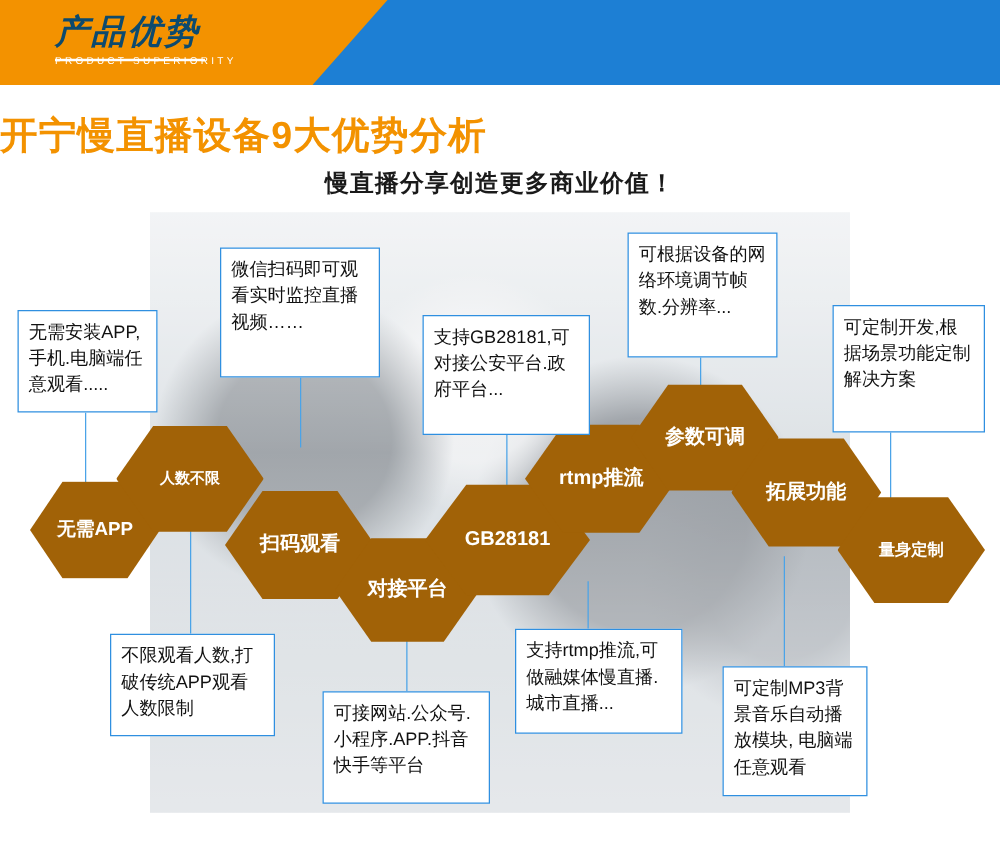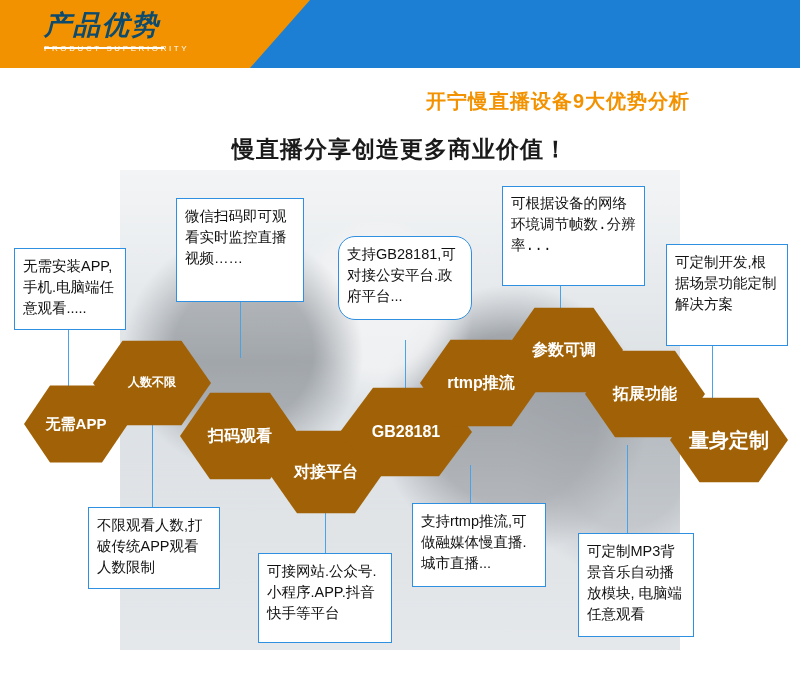--- a/index.html
+++ b/index.html
@@ -28,26 +28,26 @@
   }
   .banner-sub{
     font-size:8px;color:#ffffff;letter-spacing:2.6px;margin-top:2px;
   }
   .banner-underline{
     position:absolute;left:44px;top:47px;width:120px;height:2px;background:#ffffff;
   }
 
   
   .main-title{
-    position:absolute;left:0;top:88px;width:690px;text-align:right;
-    font-size:20px;font-weight:bold;color:#f39200;letter-spacing:1px;
+    position:absolute;left:0;top:88px;width:690px;text-align:left;
+    font-size:30px;font-weight:bold;color:#f39200;letter-spacing:1px;
   }
   .sub-title{
     position:absolute;left:0;top:134px;width:800px;text-align:center;
-    font-size:23px;font-weight:bold;color:#1a1a1a;letter-spacing:1px;
+    font-size:19px;font-weight:bold;color:#1a1a1a;letter-spacing:1px;
   }
 
   
   .photo{
     position:absolute;left:120px;top:170px;width:560px;height:480px;
     background:
       radial-gradient(circle at 22% 38%, rgba(60,70,80,0.95) 0 70px, rgba(60,70,80,0) 120px),
       radial-gradient(circle at 46% 30%, rgba(230,232,235,0.85) 0 55px, rgba(230,232,235,0) 95px),
       radial-gradient(circle at 70% 52%, rgba(40,50,62,0.9) 0 85px, rgba(40,50,62,0) 135px),
       radial-gradient(circle at 90% 62%, rgba(70,82,96,0.8) 0 60px, rgba(70,82,96,0) 110px),
@@ -132,37 +132,37 @@
 </div>
 
 <div class="hex" style="left:505px; top:305px; width:118px; height:90px; font-size:16px;">
   <span>参数可调</span>
 </div>
 
 <div class="hex" style="left:585px; top:348px; width:120px; height:92px; font-size:16px;">
   <span>拓展功能</span>
 </div>
 
-<div class="hex" style="left:670px; top:395px; width:118px; height:90px; font-size:20px;justify-content:center;">
+<div class="hex" style="left:670px; top:395px; width:118px; height:90px; font-size:13px;justify-content:center;">
   <span>量身定制</span>
 </div>
 
 <div class="callout" style="left:14px; top:248px; width:112px; height:82px;">
   <span>无需安装APP,手机.电脑端任意观看.....</span>
 </div>
 
 <div class="callout" style="left:176px; top:198px; width:128px; height:104px;">
   <span>微信扫码即可观看实时监控直播视频……</span>
 </div>
 
-<div class="callout" style="left:338px; top:236px; width:134px; height:84px;border-radius:17px;">
+<div class="callout" style="left:338px; top:252px; width:134px; height:96px;">
   <span>支持GB28181,可对接公安平台.政府平台...</span>
 </div>
 
-<div class="callout" style="left:502px; top:186px; width:143px; height:100px;font-family:Liberation Mono, monospace;">
+<div class="callout" style="left:502px; top:186px; width:120px; height:100px;">
   <span>可根据设备的网络环境调节帧数.分辨率...</span>
 </div>
 
 <div class="callout" style="left:666px; top:244px; width:122px; height:102px;">
   <span>可定制开发,根据场景功能定制解决方案</span>
 </div>
 
 <div class="callout" style="left:88px; top:507px; width:132px; height:82px;">
   <span>不限观看人数,打破传统APP观看人数限制</span>
 </div>

